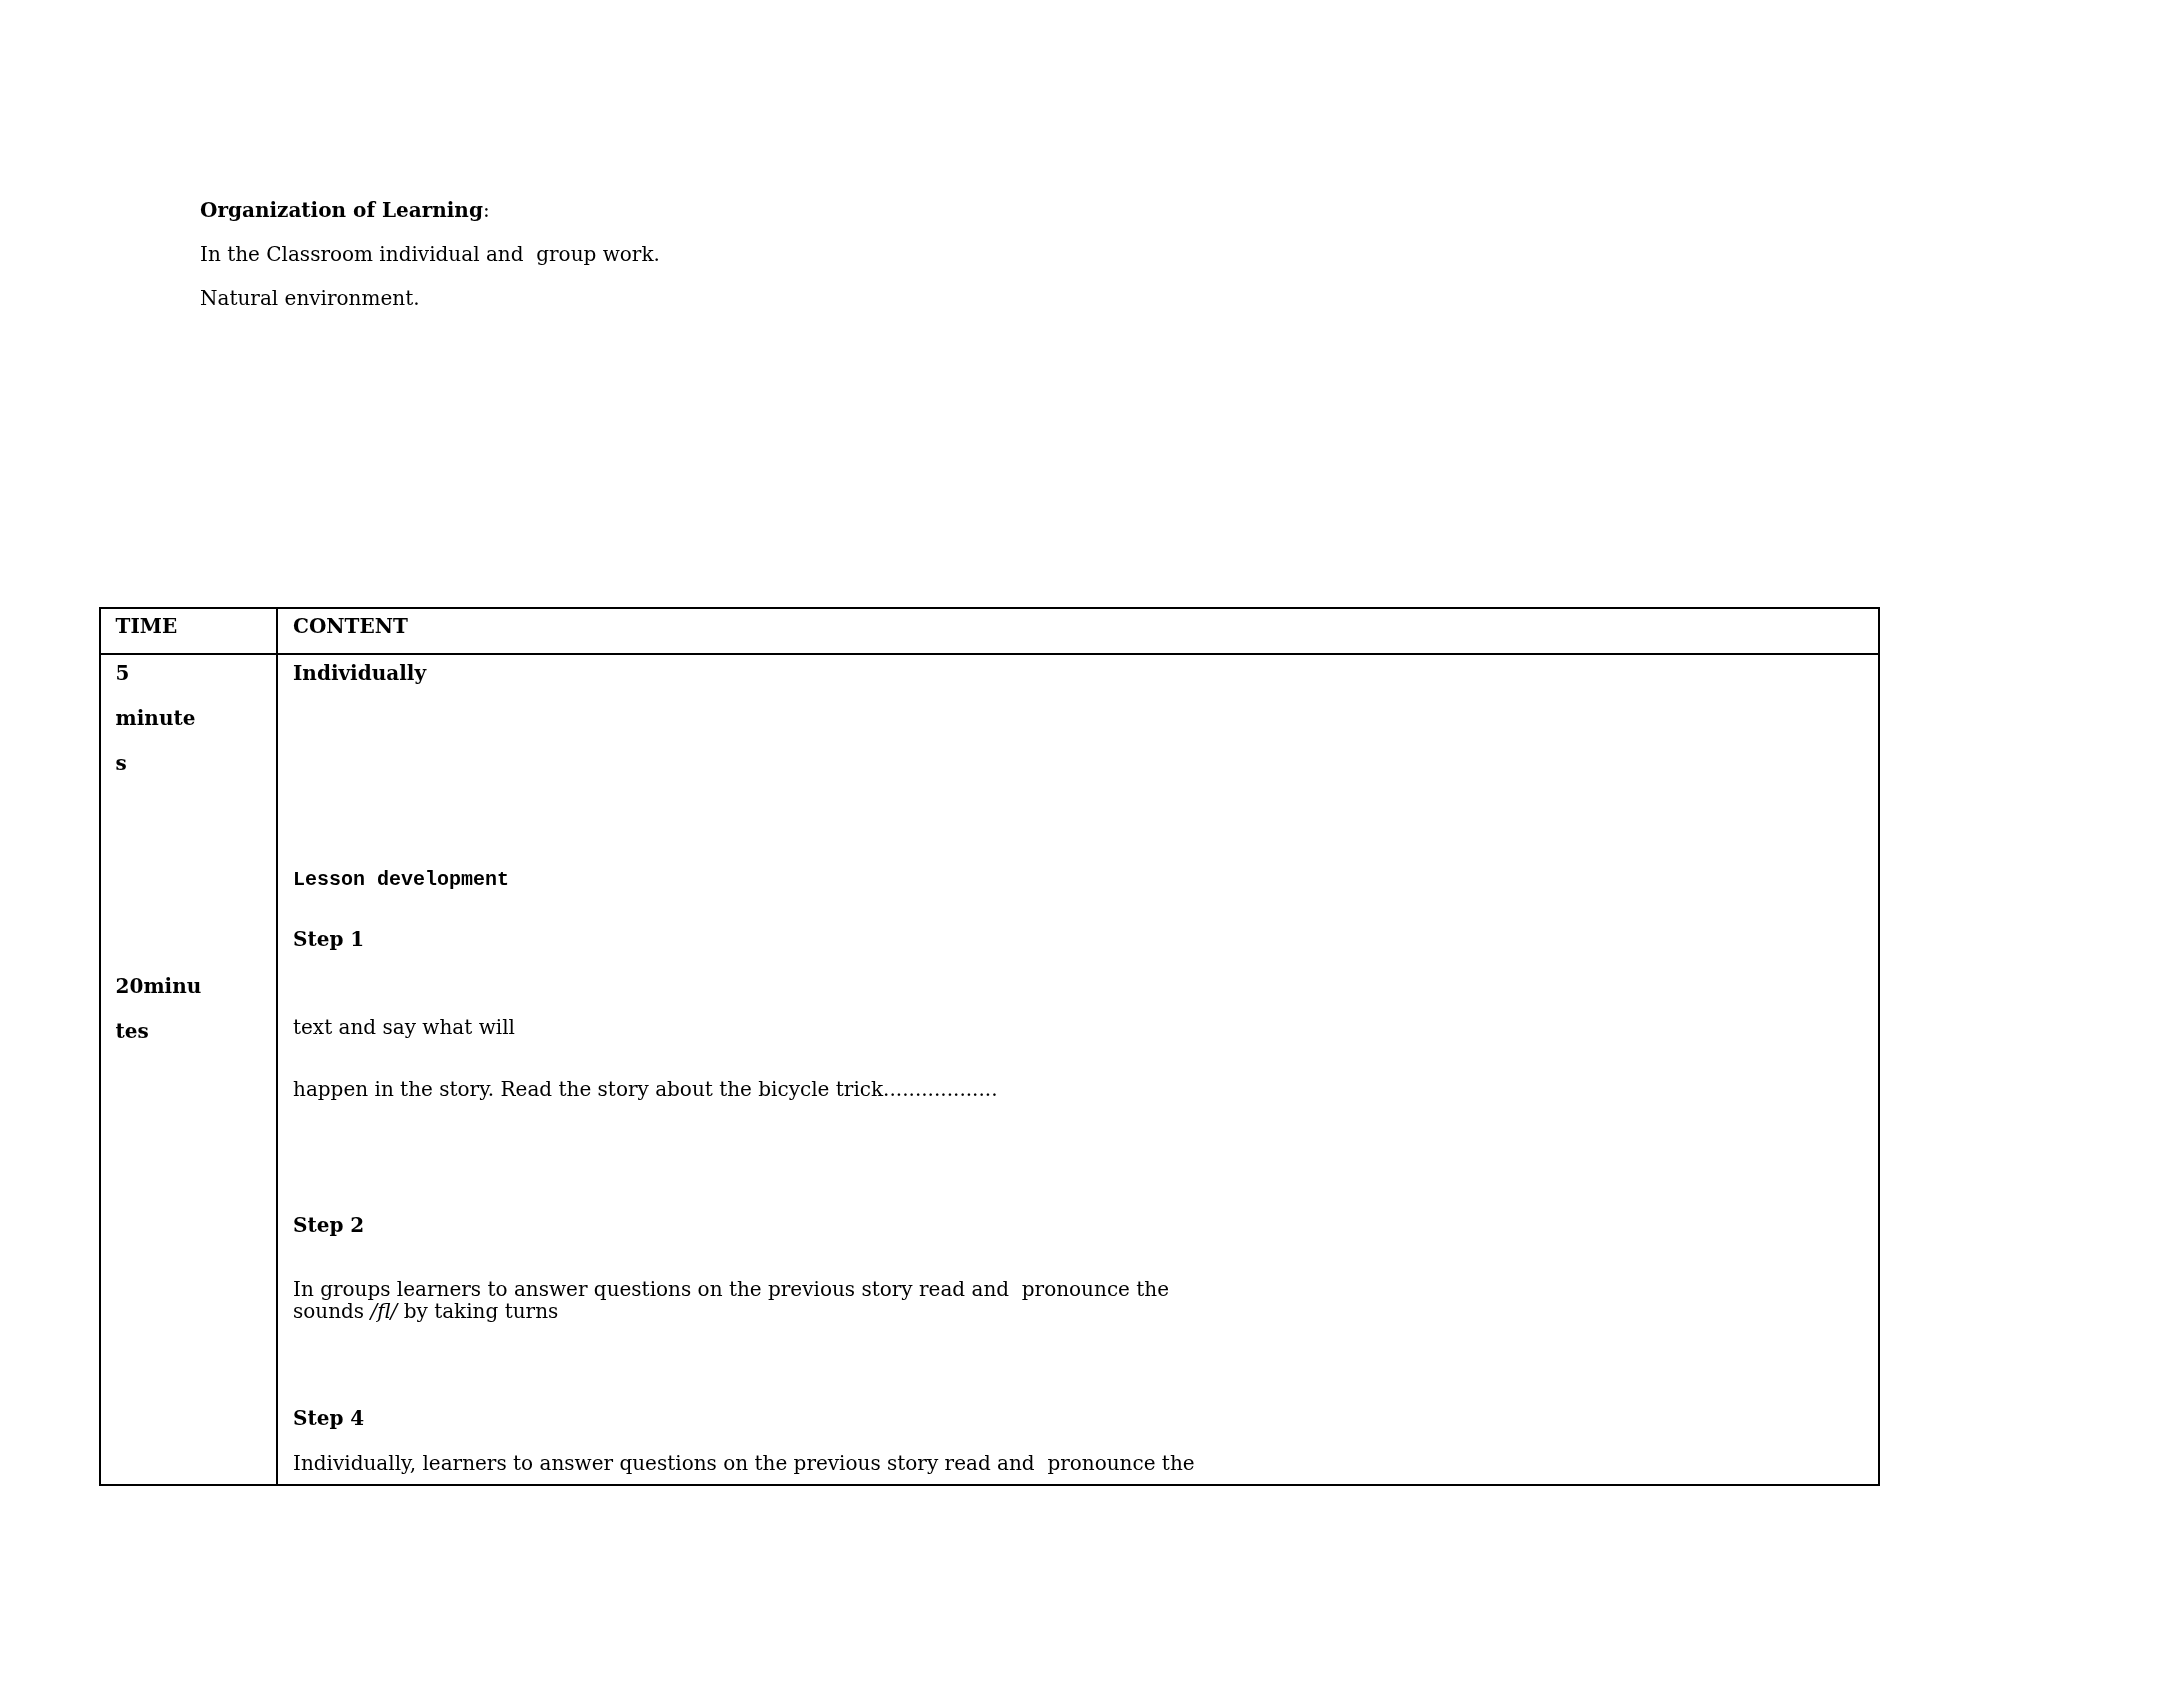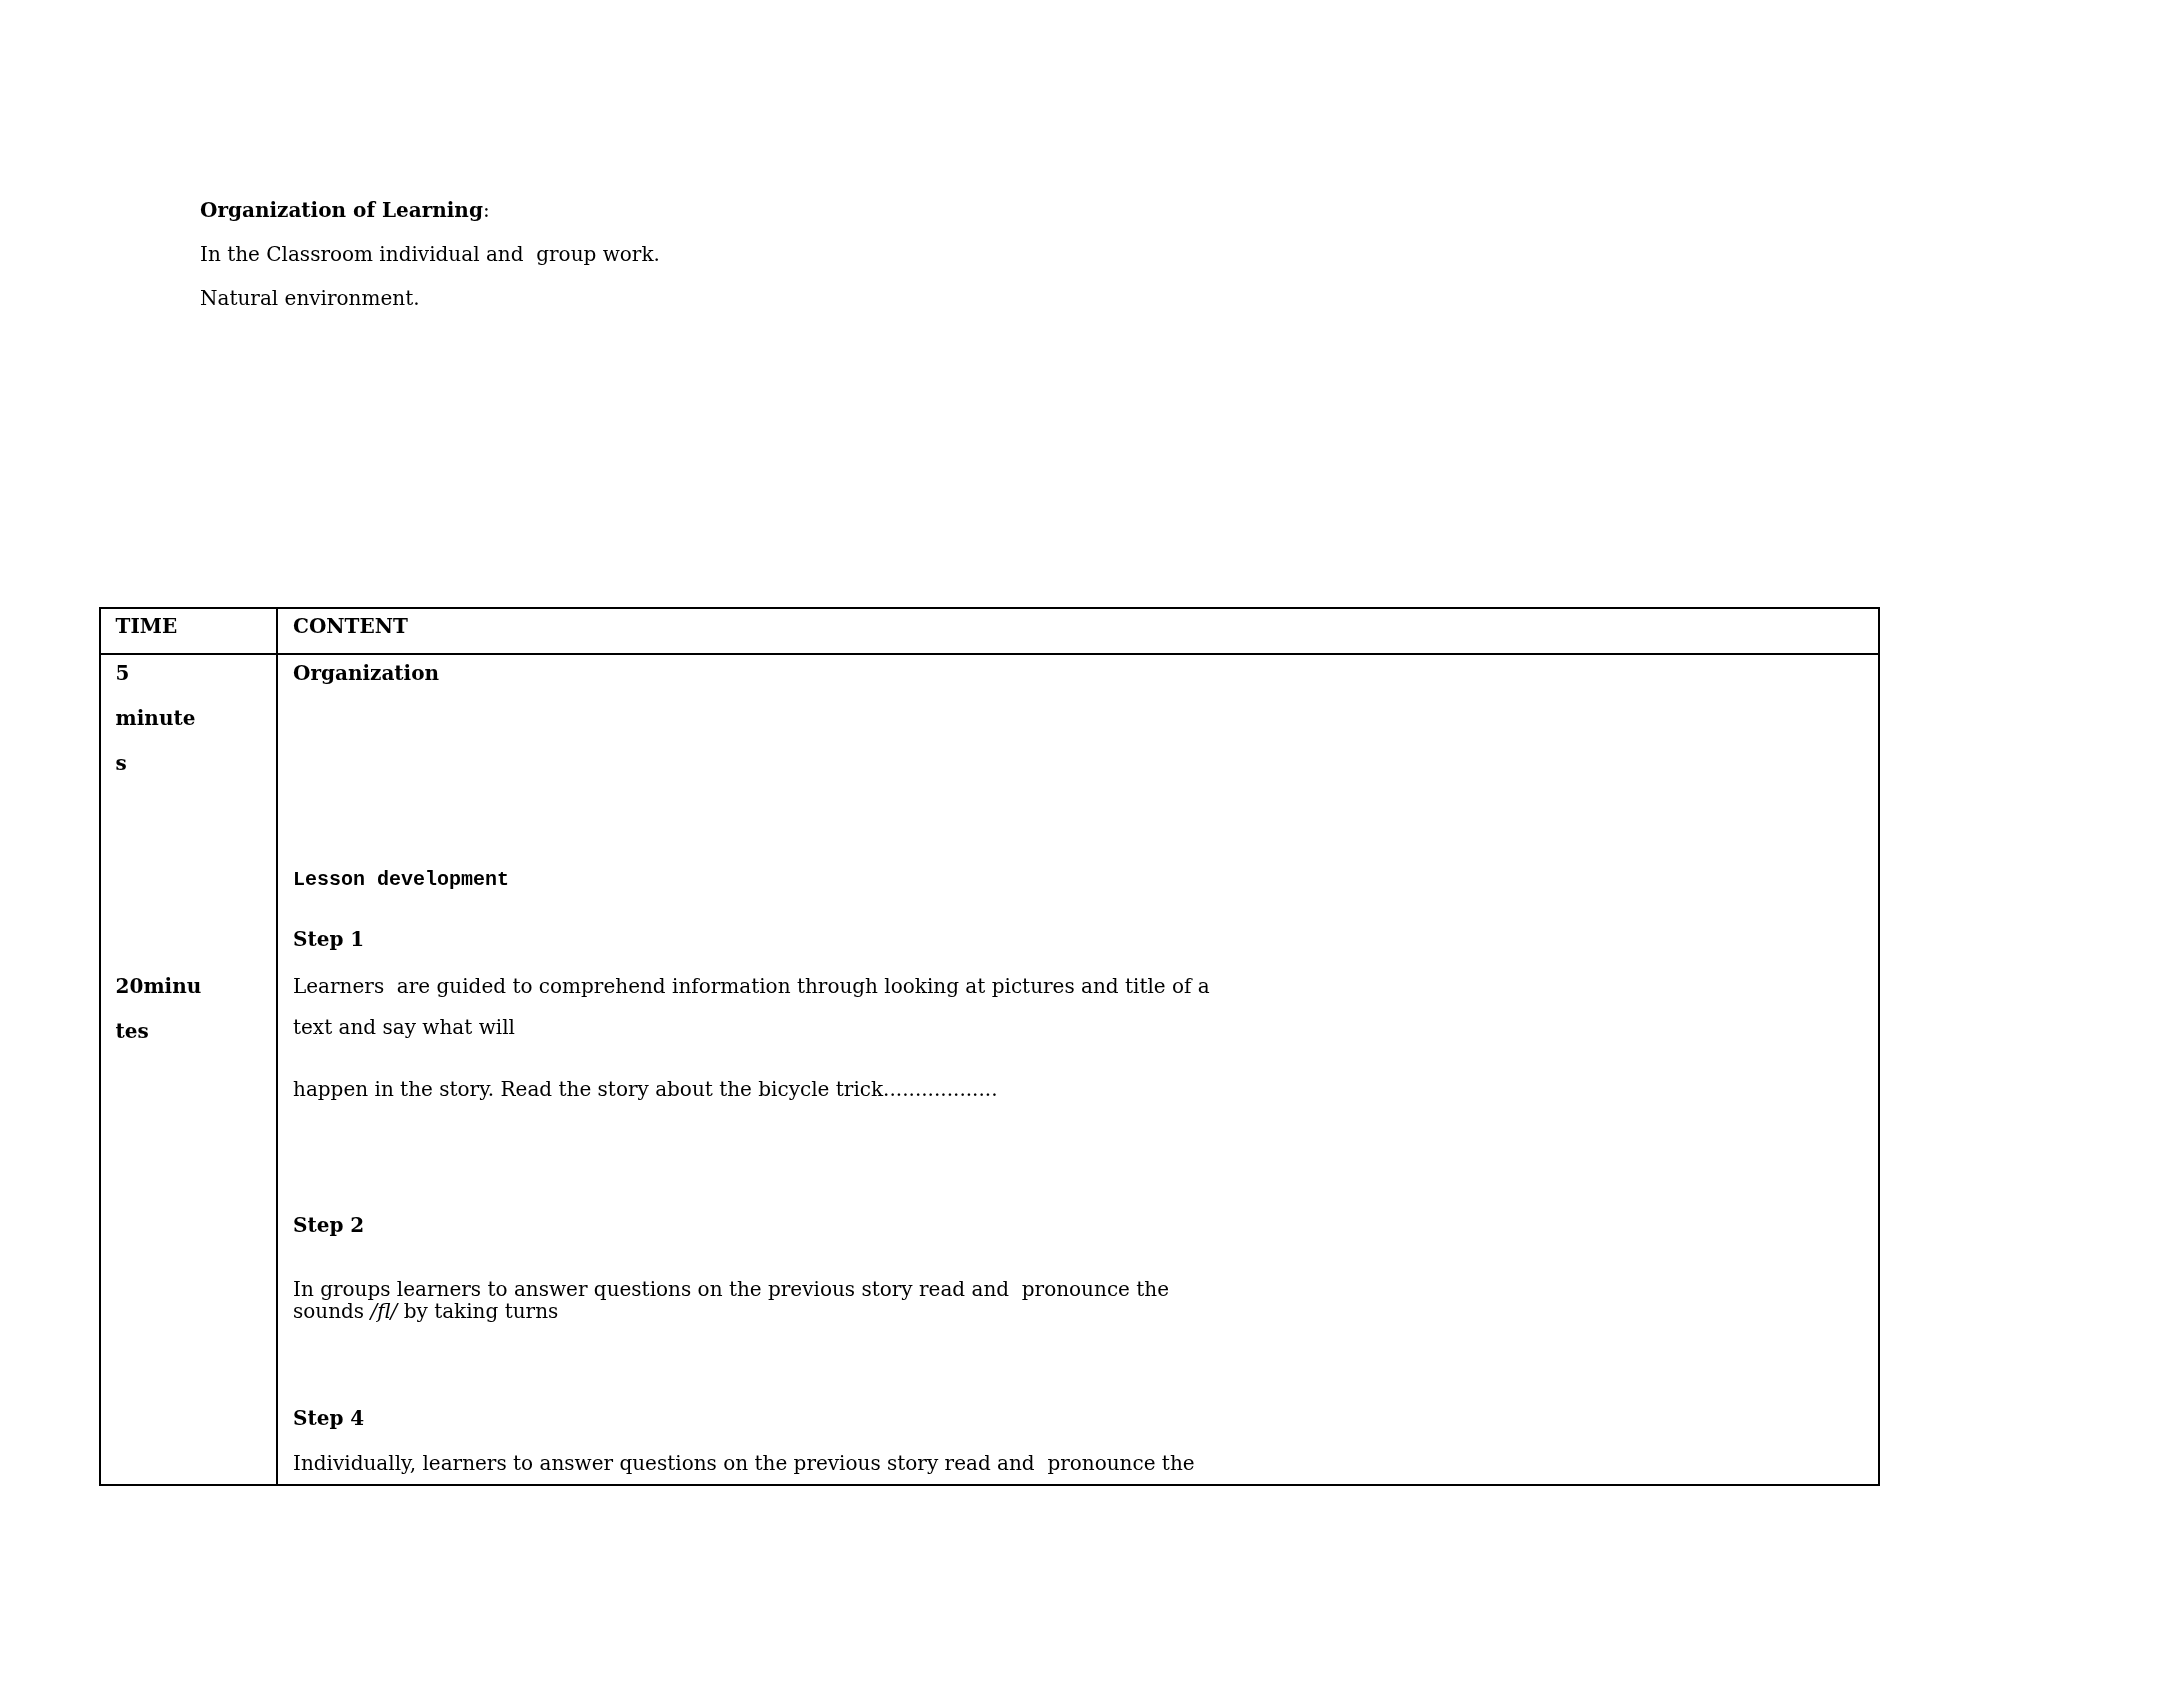--- a/index.html
+++ b/index.html
@@ -32,25 +32,24 @@
 
   <div class="line b cell t" style="top:6.6px;">TIME</div>
   <div class="line b cell c" style="top:6.6px;">CONTENT</div>
 
   <div class="line b cell t" style="top:54px;">5</div>
   <div class="line b cell t" style="top:99px;">minute</div>
   <div class="line b cell t" style="top:144px;">s</div>
   <div class="line b cell t" style="top:367px;">20minu</div>
   <div class="line b cell t" style="top:412px;">tes</div>
 
-  <div class="line b cell c" style="top:54px;">Organization</div>
+  <div class="line b cell c" style="top:54px;">Individually</div>
 
   <div class="line b cell c" style="top:261px;font-family:Liberation Mono, monospace;">Lesson development</div>
   <div class="line b cell c" style="top:320px;text-align:right;">Step 1</div>
-  <div class="line cell c" style="top:367px;">Learners  are guided to comprehend information through looking at pictures and title of a</div>
   <div class="line cell c" style="top:408px;">text and say what will</div>
   <div class="line cell c" style="top:470px;">happen in the story. Read the story about the bicycle trick..................</div>
 
   <div class="line b cell c" style="top:606px;">Step 2</div>
   <div class="line cell c" style="top:670px;">In groups learners to answer questions on the previous story read and  pronounce the</div>
   <div class="line cell c" style="top:692px;"><span>sounds </span><span class="i">/fl/</span><span> by taking turns</span></div>
 
   <div class="line b cell c" style="top:799px;">Step 4</div>
   <div class="line cell c" style="top:844px;">Individually, learners to answer questions on the previous story read and  pronounce the</div>
 </div>

